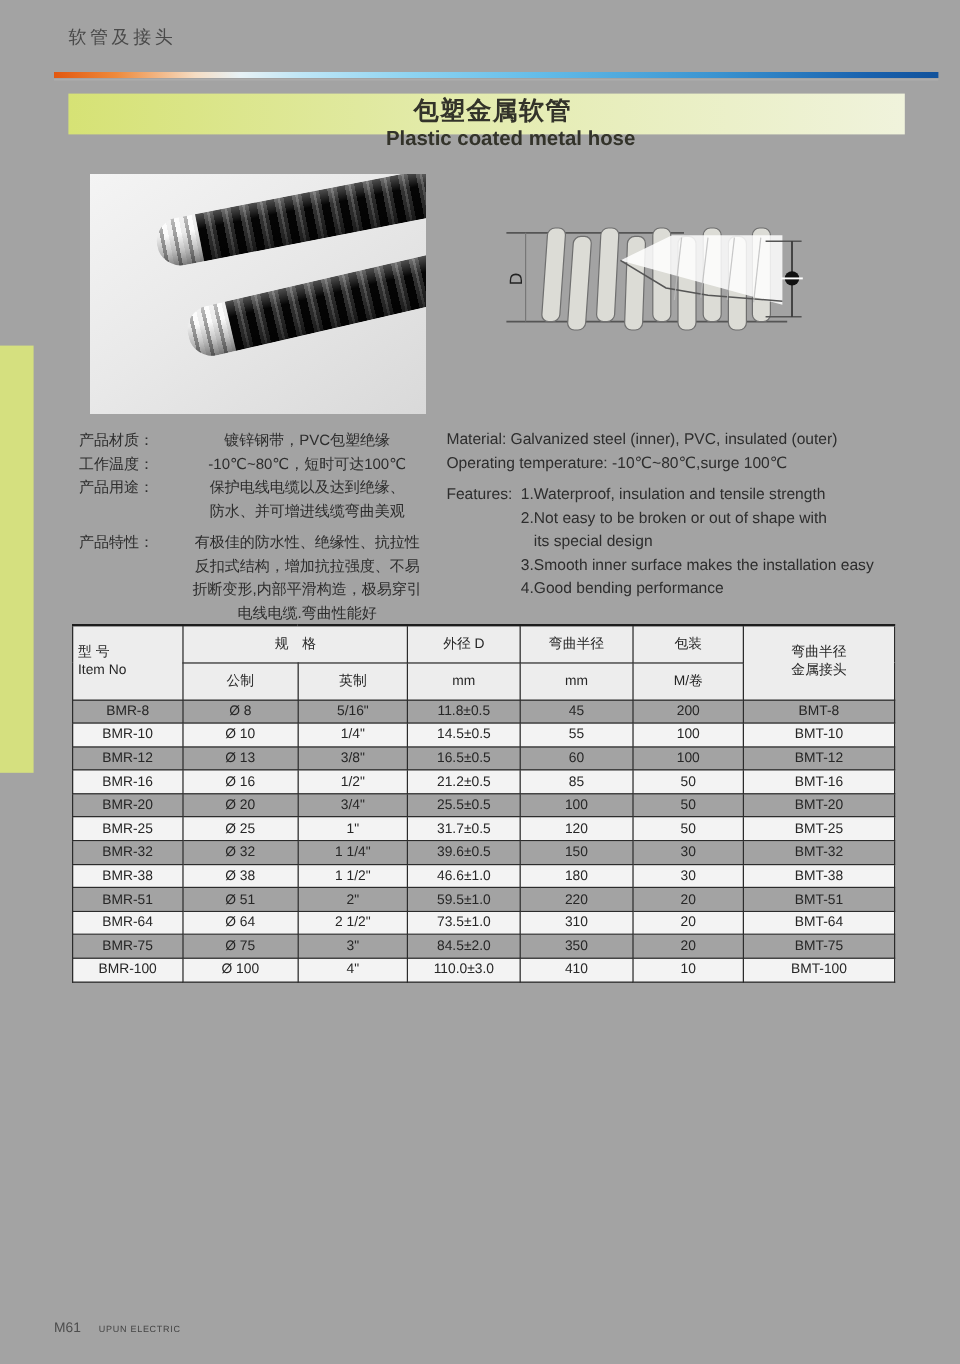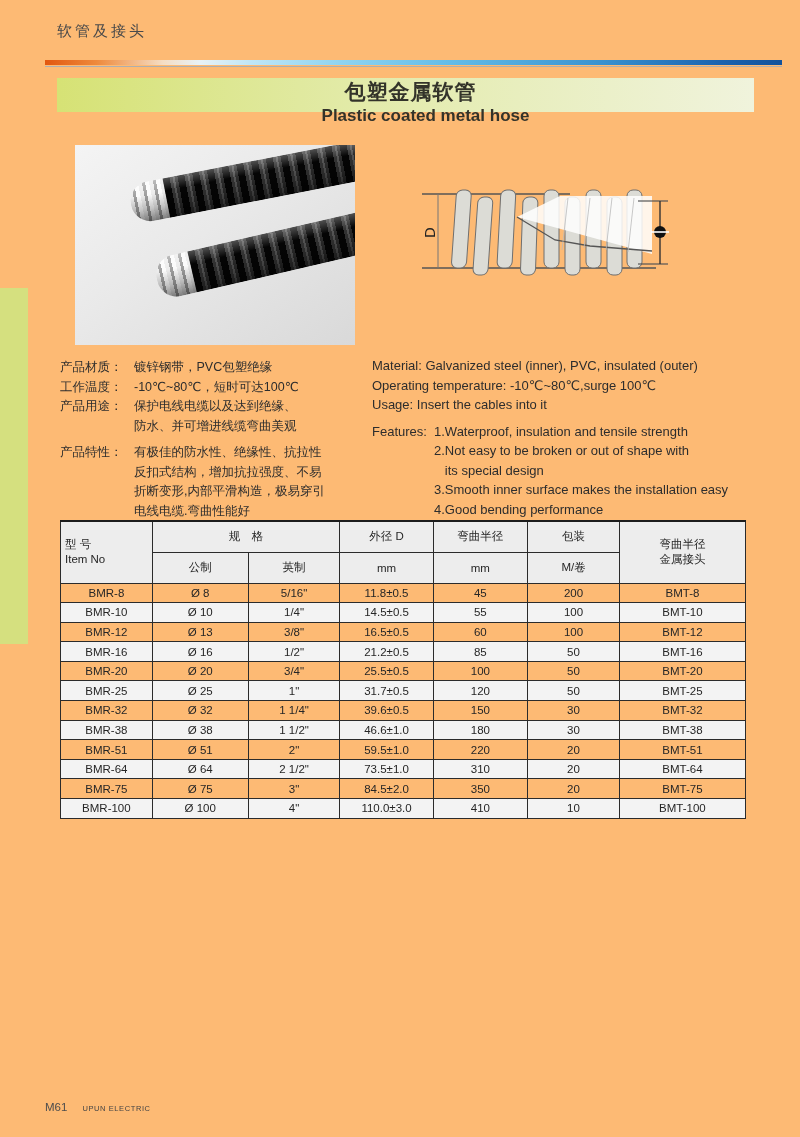--- a/index.html
+++ b/index.html
@@ -1,18 +1,18 @@
 <!DOCTYPE html>
 <html><head>
 <meta charset="utf-8">
 <style>
   * { margin: 0; padding: 0; box-sizing: border-box; }
   html, body { background: #ffffff; }
   body { font-family: "Liberation Sans", "DejaVu Sans", sans-serif; color: #2e2e2e; }
-  .page { position: relative; width: 800px; height: 1137px; background: #fdba74; overflow: hidden; }
+  .page { position: relative; width: 800px; height: 1137px; background: #a3a3a3; overflow: hidden; }
 
   
   .accent-bar { position: absolute; left: 0; top: 288px; width: 28px; height: 356px; background: #d5e07f; }
 
   
   .doc-header { position: absolute; left: 57px; top: 22px; font-size: 15px; letter-spacing: 3px; color: #4a4a4a; }
 
   
   .rule { position: absolute; left: 45px; top: 60px; width: 737px; height: 5px;
     background: linear-gradient(90deg,#e2570f 0%,#ee8a3c 7%,#f5ddc4 16%,#e8f2f6 21%,#bfe6f6 28%,#8fd4f1 40%,#63bce8 55%,#3a93d0 75%,#1a62ae 92%,#12529b 100%); }
@@ -36,21 +36,21 @@
   .hose-b { left: 82px; top: 114px; width: 225px; height: 42px; transform: rotate(-13deg); }
   .hose .cap { width: 36px; height: 100%;
     background: repeating-linear-gradient(90deg, #ececec 0 4px, #9f9f9f 4px 7px, #fbfbfb 7px 11px); }
   .hose .body { flex: 1;
     background: repeating-linear-gradient(90deg, #050505 0 7px, #343434 7px 10px, #555 10px 12px, #2c2c2c 12px 15px); }
 
   
   .diagram { position: absolute; left: 420px; top: 170px; width: 275px; height: 130px; }
 
   
-  .specs-zh { position: absolute; left: 60px; top: 358px; width: 318px; font-size: 12.5px; line-height: 19.5px; color: #2d2d2d; }
+  .specs-zh { position: absolute; left: 60px; top: 358px; width: 318px; font-size: 12.5px; line-height: 19.5px; color: #2d2d2d; text-align: center; }
   .spec-row { display: grid; grid-template-columns: 74px 1fr; }
   .spec-row.gap { margin-top: 7px; }
   .spec-value { white-space: pre-line; }
 
   
   .specs-en { position: absolute; left: 372px; top: 356px; width: 412px; font-size: 13px; line-height: 19.5px; color: #2d2d2d; }
   .features { display: flex; margin-top: 7px; }
   .features-label { flex: 0 0 62px; }
   .features-lines { white-space: pre-line; }
 
@@ -152,21 +152,20 @@
       <span class="spec-value">有极佳的防水性、绝缘性、抗拉性
 反扣式结构，增加抗拉强度、不易
 折断变形,内部平滑构造，极易穿引
 电线电缆.弯曲性能好</span>
     </div>
   </div>
 
   <div class="specs-en">
     <div>Material: Galvanized steel (inner), PVC, insulated (outer)</div>
     <div>Operating temperature: -10℃~80℃,surge 100℃</div>
-    <div>Usage: Insert the cables into it</div>
     <div class="features">
       <span class="features-label">Features:</span>
       <span class="features-lines">1.Waterproof, insulation and tensile strength
 2.Not easy to be broken or out of shape with
 &nbsp;&nbsp;&nbsp;its special design
 3.Smooth inner surface makes the installation easy
 4.Good bending performance</span>
     </div>
   </div>
 

